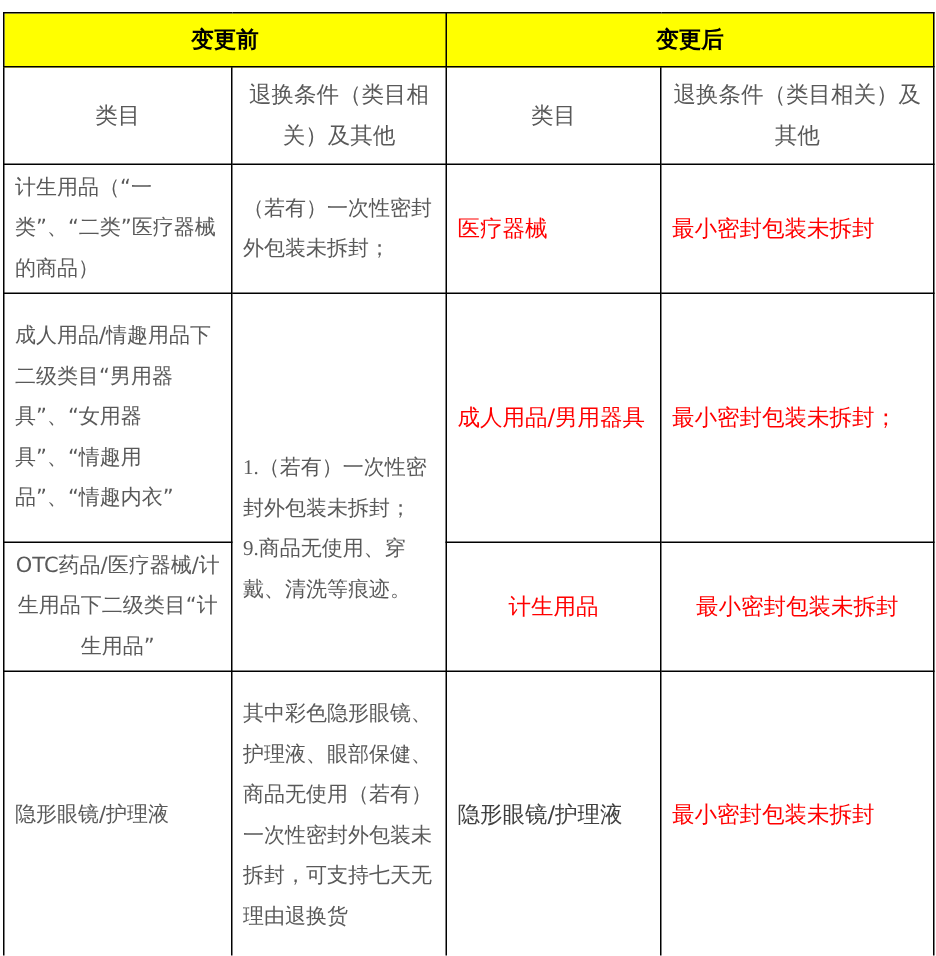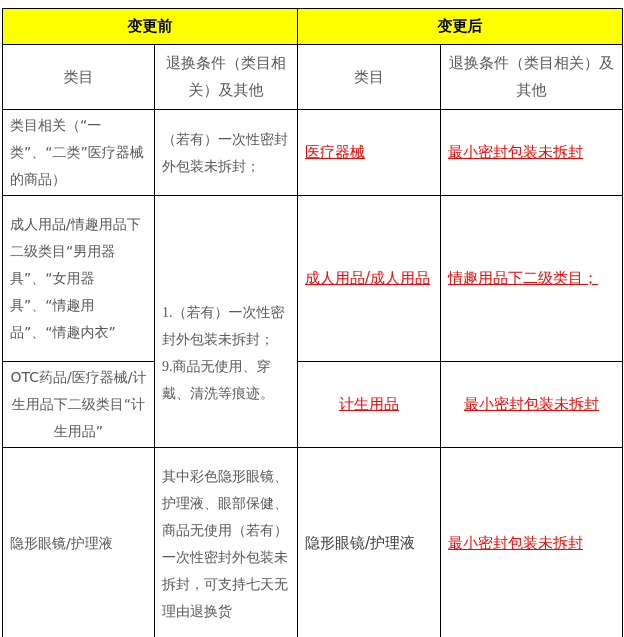--- a/index.html
+++ b/index.html
@@ -39,21 +39,21 @@
       font-size: 15px !important;
       height: 35px;
       padding: 0 !important;
     }
     td.col-head {
       text-align: center;
       font-size: 15px !important;
       height: 64px;
     }
     td.col-head.left { padding: 0 10px; }
-    td.red { color: #ff0000 !important; font-size: 15px !important; text-decoration: underline; }
+    td.red { color: #ff0000 !important; font-size: 15px !important; }
     td.dark { color: #404040 !important; font-size: 15px !important; }
     td.cond { padding: 0 8px 0 8px; }
     .line { display: block; font-family: Liberation Serif, serif; }
     tr.r1 td { height: 85px; }
     tr.r2 td { height: 165px; }
     tr.r3 td { height: 85px; text-align: center; }
     tr.r4 td { height: 191px; }
   </style>
 </head>
 <body>
@@ -70,35 +70,35 @@
     <td class="group-head" colspan="2">变更前</td>
     <td class="group-head" colspan="2">变更后</td>
   </tr>
   <tr>
     <td class="col-head">类目</td>
     <td class="col-head left">退换条件（类目相关）及其他</td>
     <td class="col-head">类目</td>
     <td class="col-head">退换条件（类目相关）及其他</td>
   </tr>
   <tr class="r1">
-    <td>类目相关（“一类”、“二类”医疗器械的商品）</td>
+    <td>计生用品（“一类”、“二类”医疗器械的商品）</td>
     <td class="cond">（若有）一次性密封外包装未拆封；</td>
     <td class="red">医疗器械</td>
     <td class="red">最小密封包装未拆封</td>
   </tr>
   <tr class="r2">
     <td>成人用品/情趣用品下二级类目“男用器具”、“女用器具”、“情趣用品”、“情趣内衣”</td>
     <td class="cond" rowspan="2">
       <div style="padding-top:62px; padding-bottom:0;">
         <span class="line">1.（若有）一次性密封外包装未拆封；</span>
         <span class="line">9.商品无使用、穿戴、清洗等痕迹。</span>
       </div>
     </td>
-    <td class="red">成人用品/成人用品</td>
-    <td class="red">情趣用品下二级类目；</td>
+    <td class="red">成人用品/男用器具</td>
+    <td class="red">最小密封包装未拆封；</td>
   </tr>
   <tr class="r3">
     <td>OTC药品/医疗器械/计生用品下二级类目“计生用品”</td>
     <td class="red">计生用品</td>
     <td class="red">最小密封包装未拆封</td>
   </tr>
   <tr class="r4">
     <td>隐形眼镜/护理液</td>
     <td class="cond">其中彩色隐形眼镜、 护理液、眼部保健、商品无使用（若有）一次性密封外包装未拆封，可支持七天无理由退换货</td>
     <td class="dark">隐形眼镜/护理液</td>

